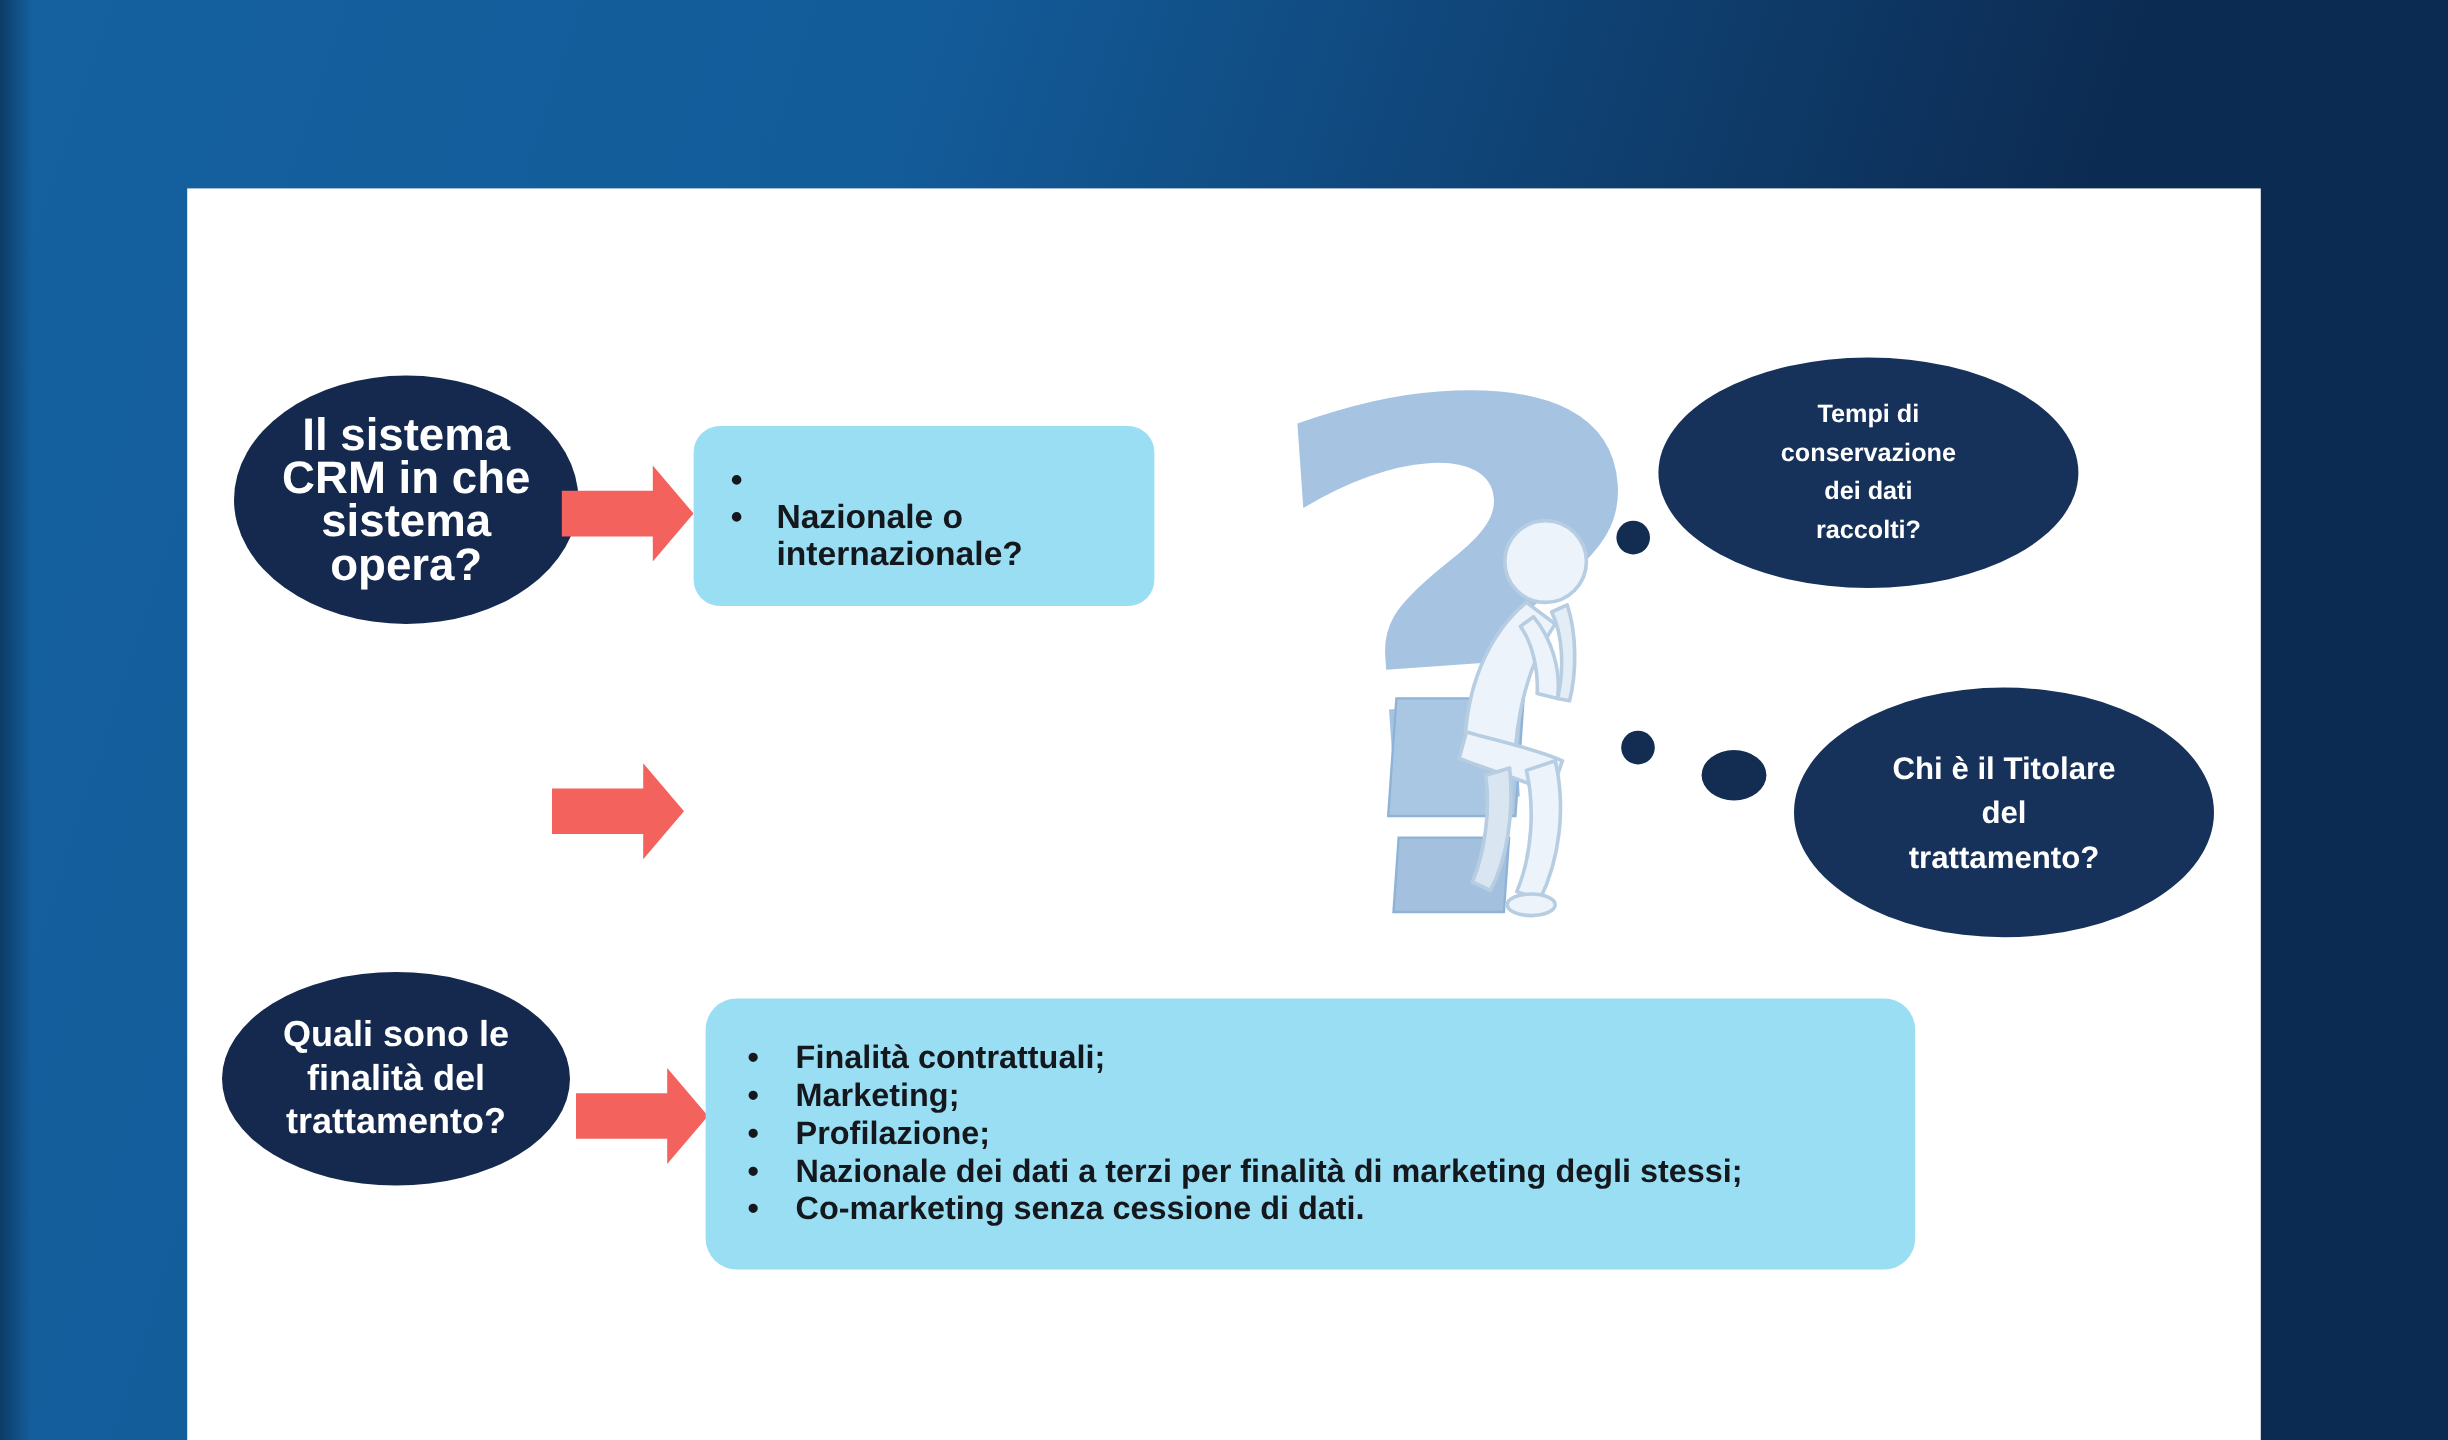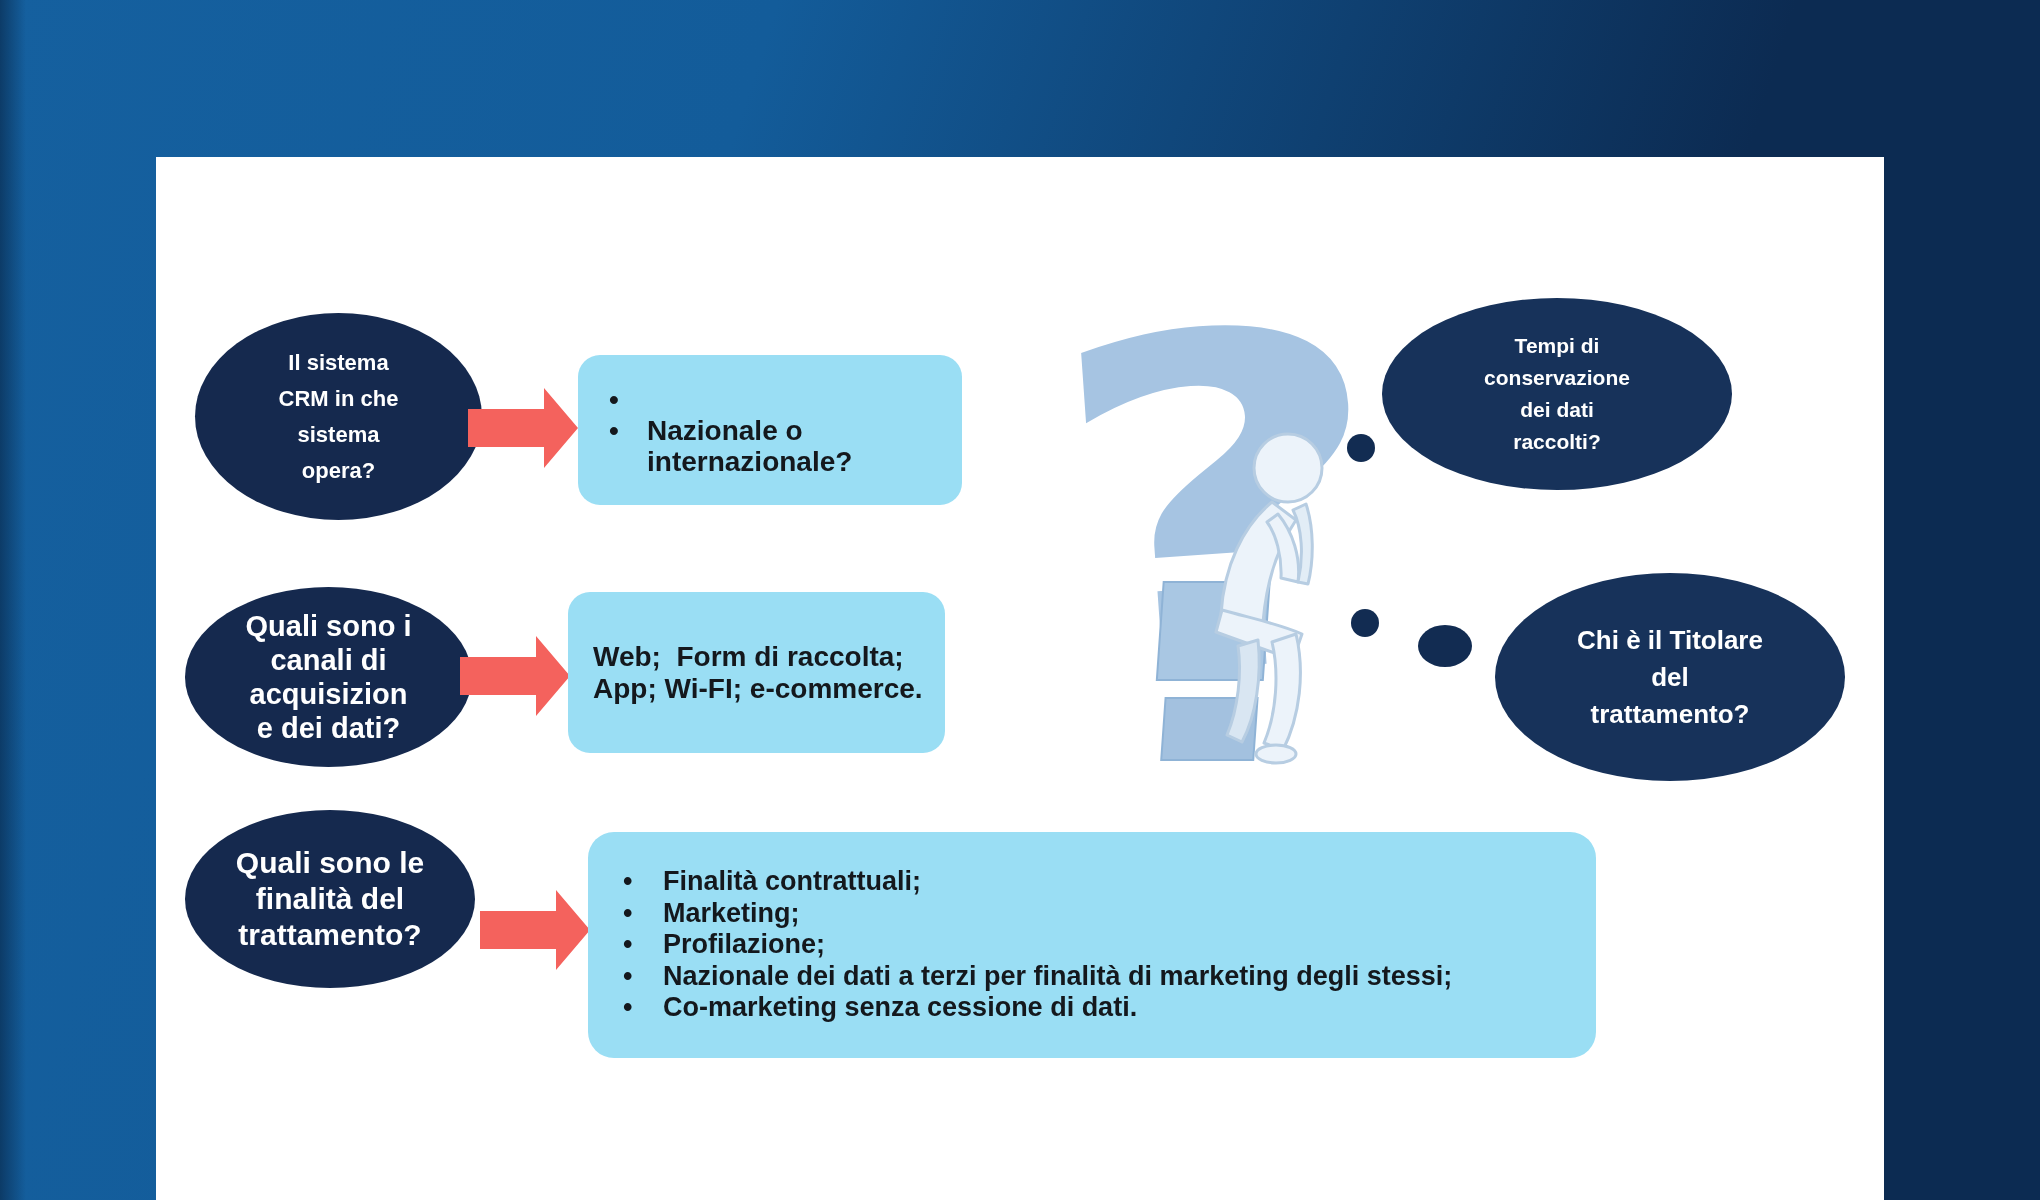--- a/index.html
+++ b/index.html
@@ -13,21 +13,21 @@
   .slide{position:absolute;left:156px;top:157px;width:1728px;height:1043px;background:#ffffff;}
 
   
   .q-ellipse{
     position:absolute;border-radius:50%;
     display:flex;flex-direction:column;align-items:center;justify-content:center;
     color:#ffffff;font-weight:bold;text-align:center;
   }
   .q-left{background:#15294e;}
   .q-right{background:#17325a;}
-  #le1{left:195px;top:313px;width:287px;height:207px;font-size:22px;line-height:36px;}
+  #le1{left:195px;top:313px;width:287px;height:207px;font-size:38px;line-height:36px;}
   #le2{left:185px;top:587px;width:287px;height:180px;font-size:29px;line-height:34px;}
   #le3{left:185px;top:810px;width:290px;height:178px;font-size:30px;line-height:36px;}
   #re1{left:1382px;top:298px;width:350px;height:192px;font-size:21px;line-height:32px;}
   #re2{left:1495px;top:573px;width:350px;height:208px;font-size:26px;line-height:37px;}
 
   
   .arrow{position:absolute;width:110px;height:80px;}
   .arrow svg{display:block;width:100%;height:100%;}
   #ar1{left:468px;top:388px;}
   #ar2{left:460px;top:636px;}
@@ -64,26 +64,20 @@
 
 <div class="stage">
   <div class="slide"></div>
 
   <div id="le1" class="q-ellipse q-left">
     <div>Il sistema</div>
     <div>CRM in che</div>
     <div>sistema</div>
     <div>opera?</div>
   </div>
-  <div id="le2" class="q-ellipse q-left">
-    <div>Quali sono i</div>
-    <div>canali di</div>
-    <div>acquisizion</div>
-    <div>e dei dati?</div>
-  </div>
   <div id="le3" class="q-ellipse q-left">
     <div>Quali sono le</div>
     <div>finalità del</div>
     <div>trattamento?</div>
   </div>
 
   <div id="ar1" class="arrow">
     <svg viewBox="0 0 110 80">
         <polygon points="0,21 76,21 76,0 110,40 76,80 76,59 0,59" fill="#f4625d"></polygon>
       </svg>
@@ -102,23 +96,20 @@
   <div id="box1" class="abox">
     <div class="brow">
       <span class="bdot">•</span>
     </div>
     <div class="brow">
       <span class="bdot">•</span>
       <span class="btxt">Nazionale o internazionale?</span>
     </div>
   </div>
 
-  <div id="box2" class="abox">
-    <div class="answer-text">Web;  Form di raccolta; App; Wi-FI; e-commerce.</div>
-  </div>
 
   <div id="box3" class="abox">
     <div class="brow">
       <span class="bdot">•</span>
       <span class="btxt">Finalità contrattuali;</span>
     </div>
     <div class="brow">
       <span class="bdot">•</span>
       <span class="btxt">Marketing;</span>
     </div>

